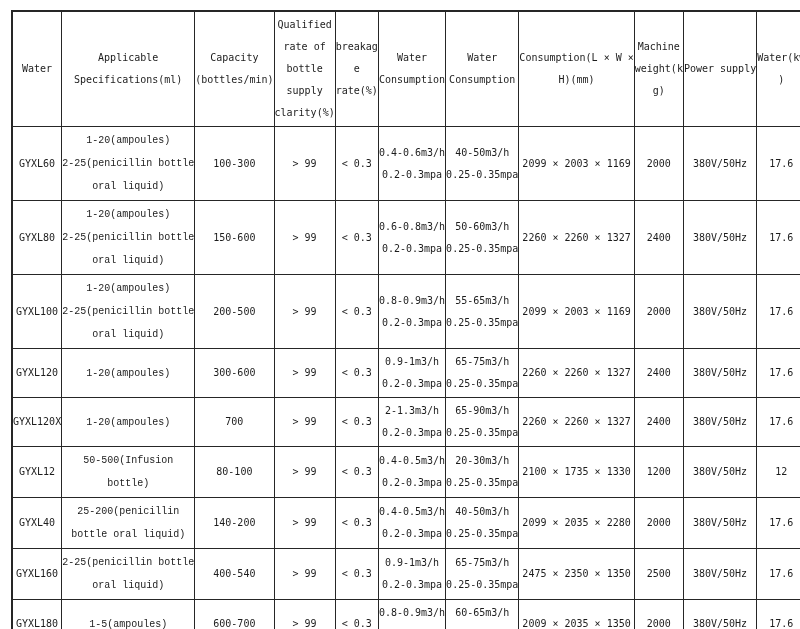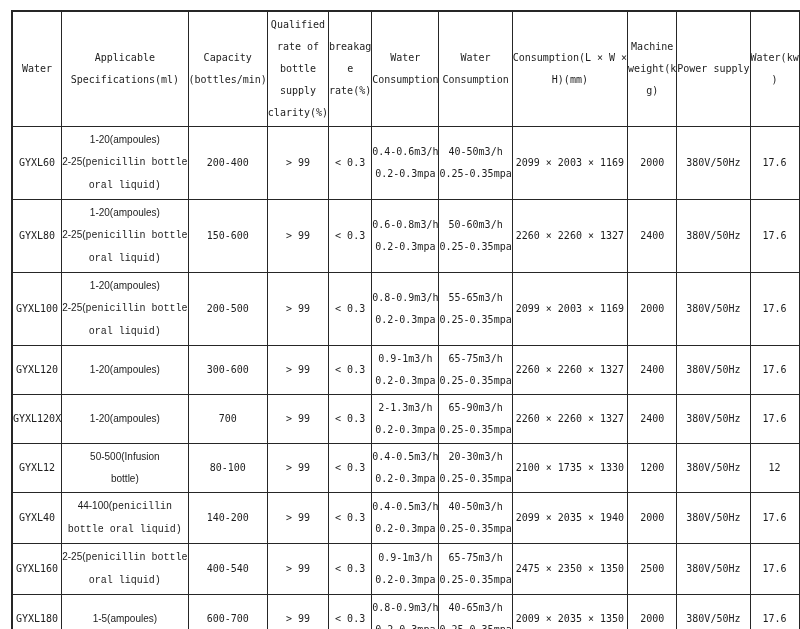--- a/index.html
+++ b/index.html
@@ -31,21 +31,21 @@
   }
   .line {
     line-height: 22px;
     white-space: nowrap;
   }
   .sans {
     font-family: Liberation Mono, monospace;
     font-size: 10px;
   }
   .mono {
-    font-family: Liberation Sans, sans-serif;
+    font-family: Liberation Mono, monospace;
   }
 </style>
 </head>
 <body>
 
 <table>
   <colgroup>
     <col style="width:50px">
       <col style="width:112px">
       <col style="width:82px">
@@ -110,21 +110,21 @@
     </tr>
   </thead>
   <tbody id="table-body">
       <tr>
     <td>GYXL60</td>
     <td>
           <div class="line"><span class="mono">1-20(ampoules)</span></div>
           <div class="line"><span class="mono">2-25(</span><span class="sans">penicillin bottle</span></div>
           <div class="line"><span class="sans">oral liquid)</span></div>
         </td>
-    <td>200-400</td>
+    <td>100-300</td>
     <td>&gt; 99</td>
     <td>&lt; 0.3</td>
     <td>
           <div class="line">0.4-0.6m3/h</div>
           <div class="line">0.2-0.3mpa</div>
         </td>
     <td>
           <div class="line">40-50m3/h</div>
           <div class="line">0.25-0.35mpa</div>
         </td>
@@ -239,35 +239,35 @@
           <div class="line">0.25-0.35mpa</div>
         </td>
     <td>2100 × 1735 × 1330</td>
     <td>1200</td>
     <td>380V/50Hz</td>
     <td>12</td>
   </tr>
       <tr>
     <td>GYXL40</td>
     <td>
-          <div class="line"><span class="mono">44-100(</span><span class="sans">penicillin</span></div>
+          <div class="line"><span class="mono">25-200(</span><span class="sans">penicillin</span></div>
           <div class="line"><span class="sans">bottle oral liquid)</span></div>
         </td>
     <td>140-200</td>
     <td>&gt; 99</td>
     <td>&lt; 0.3</td>
     <td>
           <div class="line">0.4-0.5m3/h</div>
           <div class="line">0.2-0.3mpa</div>
         </td>
     <td>
           <div class="line">40-50m3/h</div>
           <div class="line">0.25-0.35mpa</div>
         </td>
-    <td>2099 × 2035 × 1940</td>
+    <td>2099 × 2035 × 2280</td>
     <td>2000</td>
     <td>380V/50Hz</td>
     <td>17.6</td>
   </tr>
       <tr>
     <td>GYXL160</td>
     <td>
           <div class="line"><span class="mono">2-25(</span><span class="sans">penicillin bottle</span></div>
           <div class="line"><span class="sans">oral liquid)</span></div>
         </td>
@@ -293,21 +293,21 @@
           <div class="line"><span class="mono">1-5(ampoules)</span></div>
         </td>
     <td>600-700</td>
     <td>&gt; 99</td>
     <td>&lt; 0.3</td>
     <td>
           <div class="line">0.8-0.9m3/h</div>
           <div class="line">0.2-0.3mpa</div>
         </td>
     <td>
-          <div class="line">40-65m3/h</div>
+          <div class="line">60-65m3/h</div>
           <div class="line">0.25-0.35mpa</div>
         </td>
     <td>2009 × 2035 × 1350</td>
     <td>2000</td>
     <td>380V/50Hz</td>
     <td>17.6</td>
   </tr>
     </tbody>
 </table>
 

